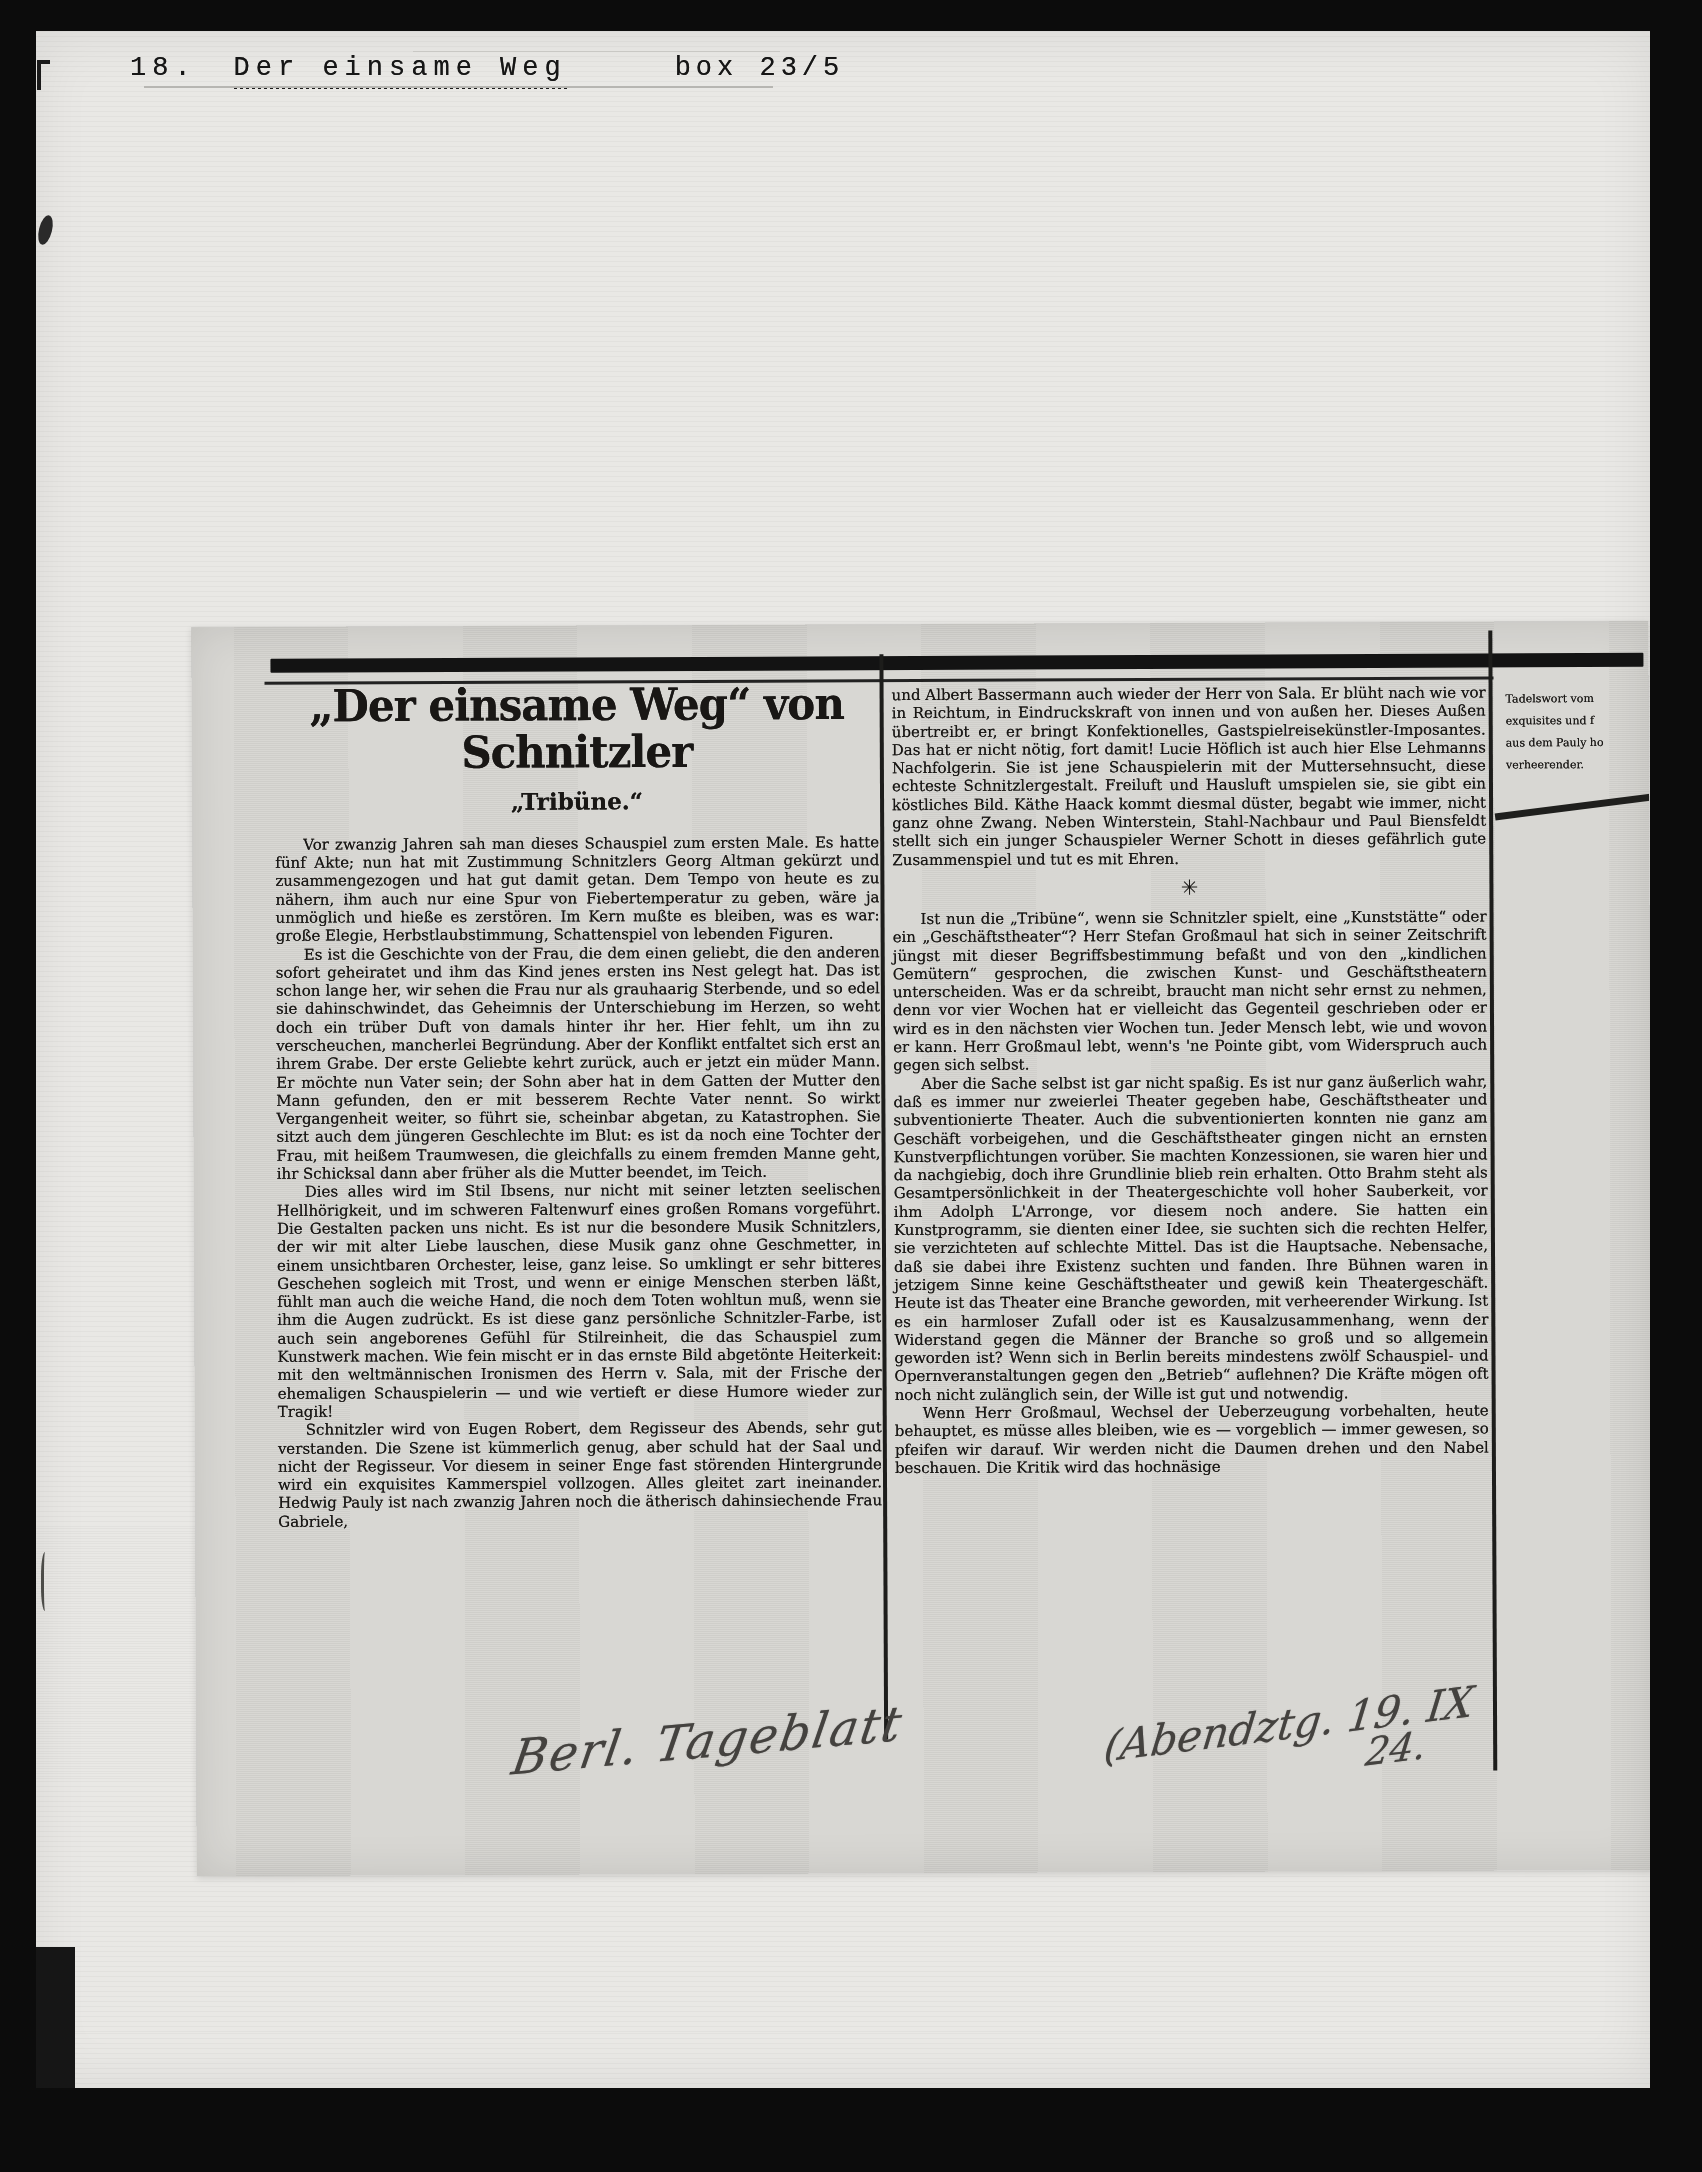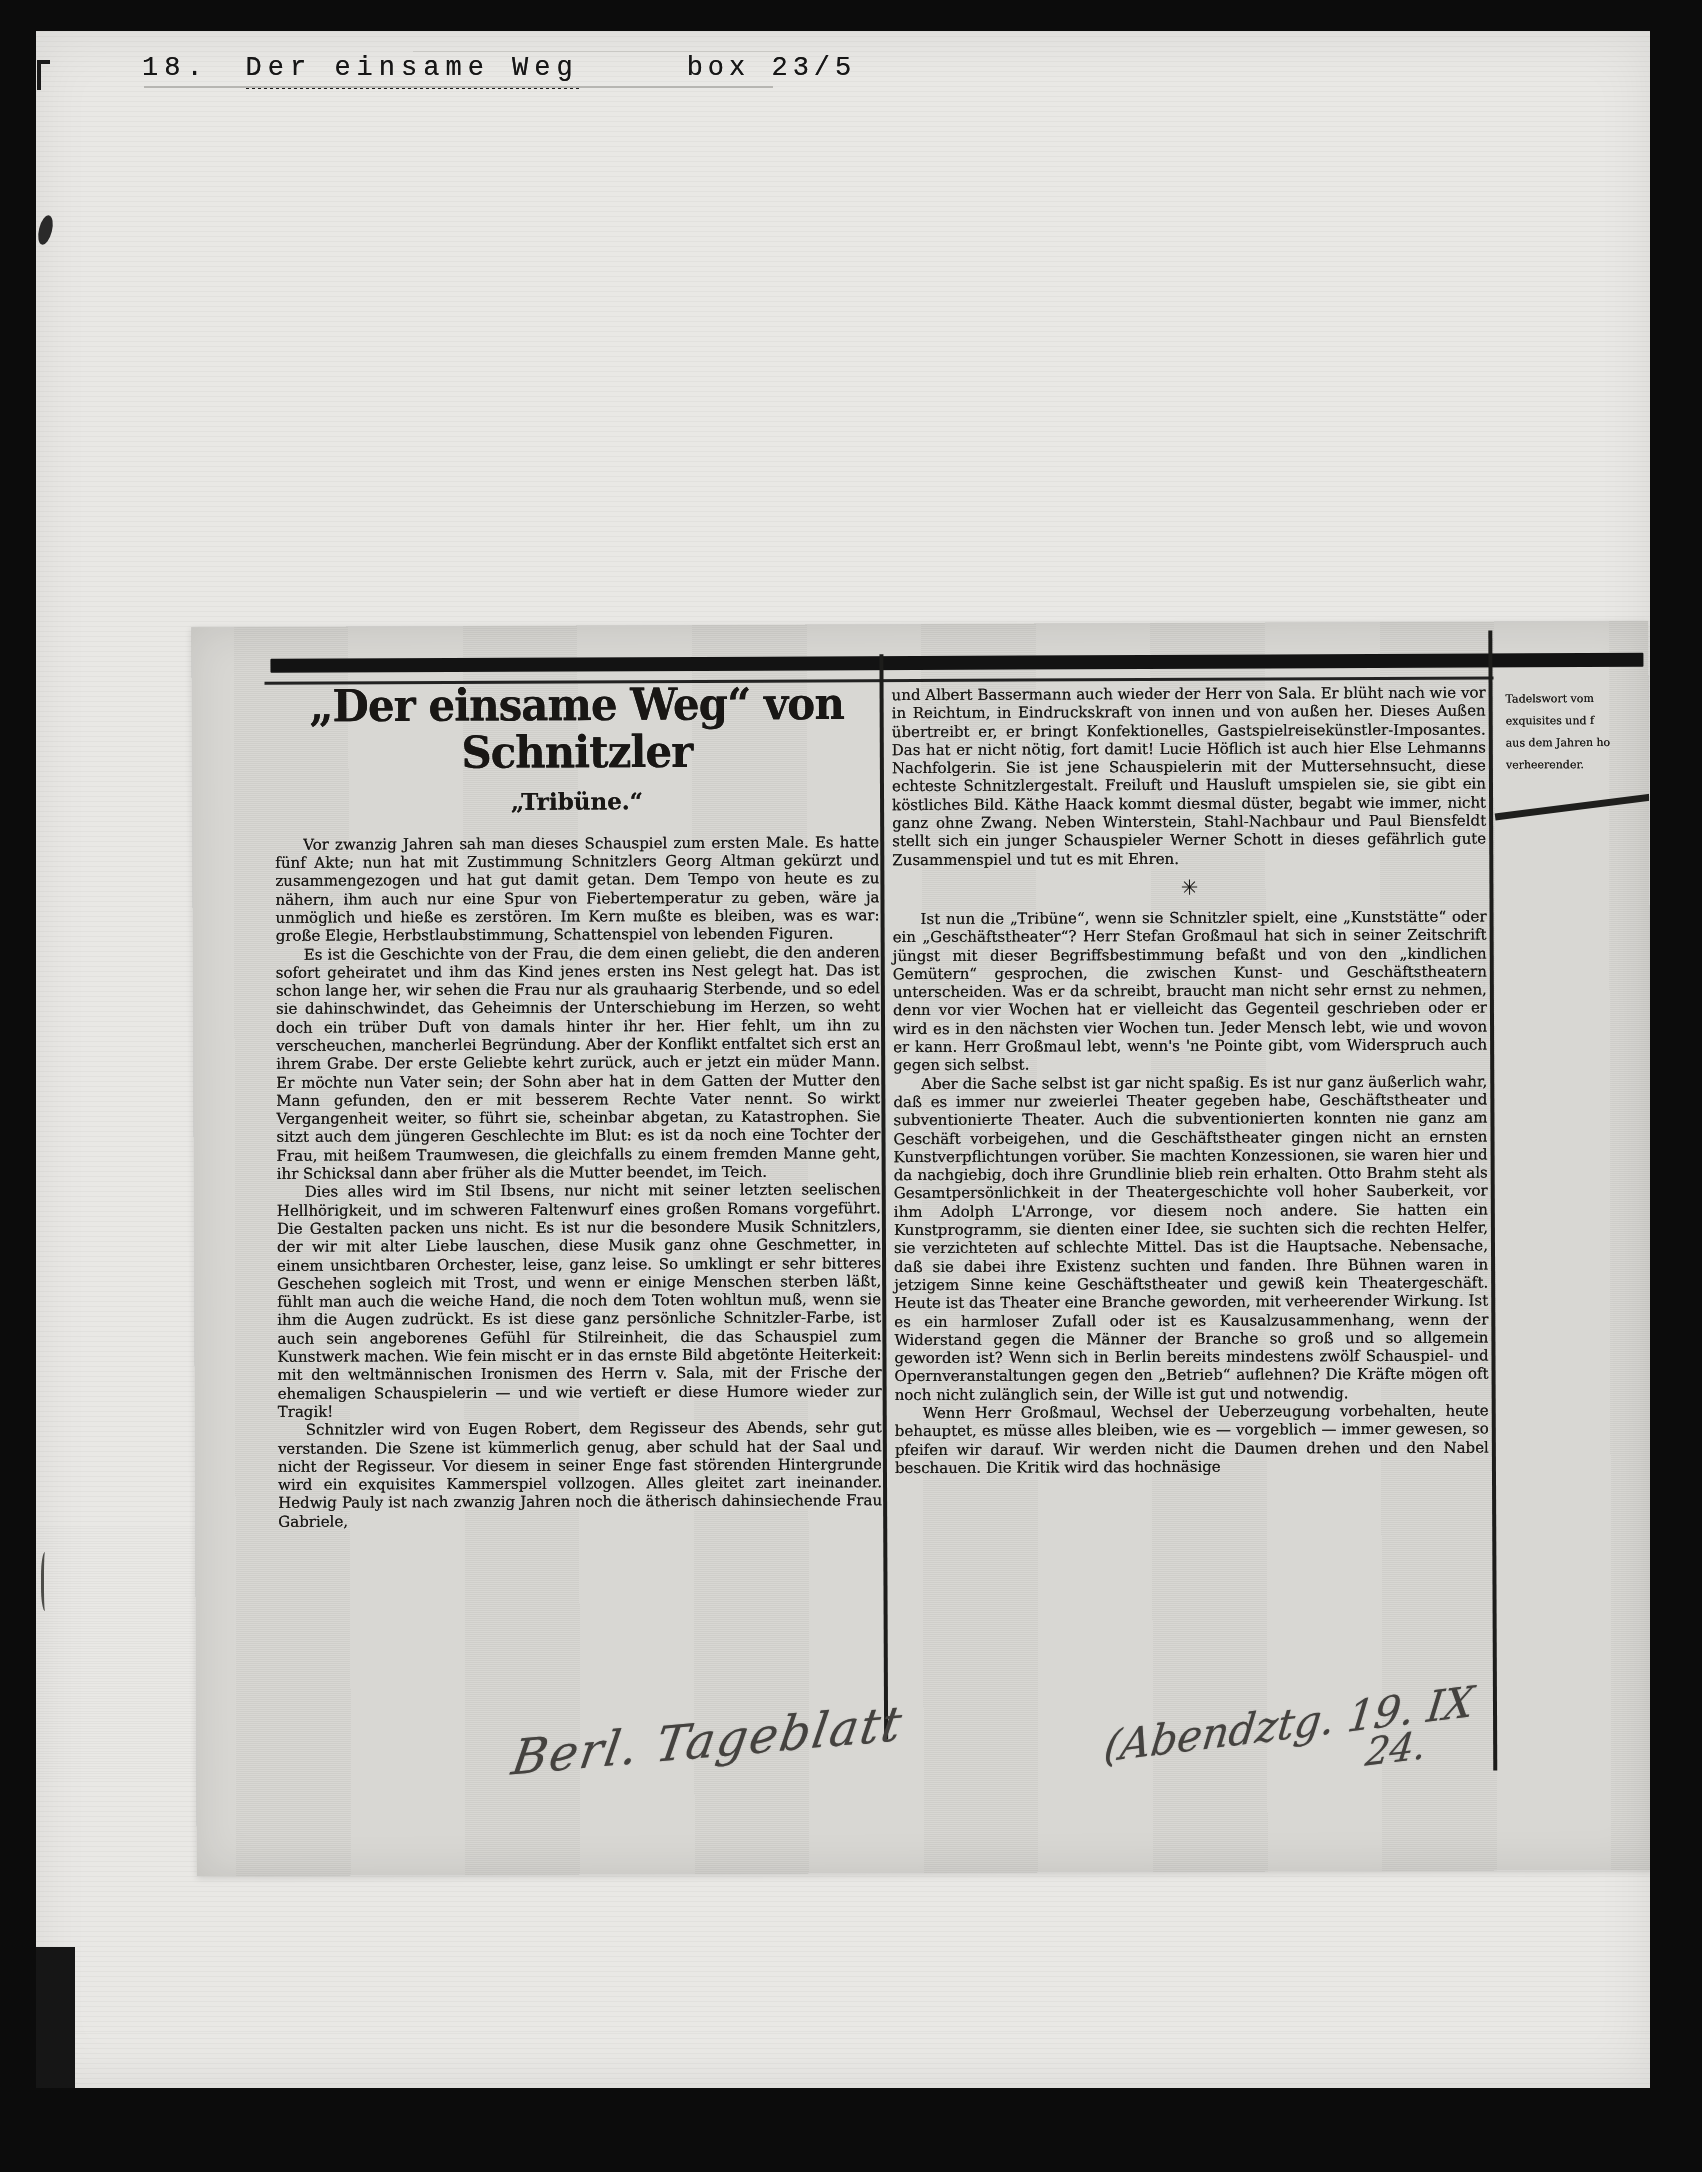--- a/index.html
+++ b/index.html
@@ -30,21 +30,20 @@
   .band-right{right:0;top:0;width:53px;height:100%;}
   .band-bottom{left:0;bottom:0;width:100%;height:84px;}
   .spine-shadow{position:absolute;left:36px;top:1947px;width:39px;height:228px;background:#161616;z-index:2;}
 
   
   .typed-header{
     position:absolute;left:94px;top:22px;height:40px;z-index:2;
     font-family:"Liberation Mono", monospace;
     font-size:27px;color:#161616;letter-spacing:6px;white-space:nowrap;
     text-shadow:0 0 0.5px rgba(0,0,0,.7);
-    margin-left:12px;
   }
   .typed-header .num{margin-right:37px;}
   .typed-header .title{border-bottom:3.5px dotted #1a1a1a;padding-bottom:3px;}
   .typed-header .box{margin-left:108px;letter-spacing:5px;}
   .pencil-line{position:absolute;left:108px;top:55px;width:629px;height:1.5px;background:#b7b6b2;z-index:2;}
   .pencil-line2{position:absolute;left:377px;top:20px;width:367px;height:1px;background:#c9c8c4;z-index:2;}
   .corner-tick{position:absolute;left:1px;top:29px;width:13px;height:4px;background:#1a1a1a;z-index:2;}
   .corner-tick2{position:absolute;left:1px;top:29px;width:3.5px;height:30px;background:#1a1a1a;z-index:2;}
   .ink-blob{position:absolute;left:3px;top:184px;width:13px;height:30px;background:#2a2a2a;border-radius:50%;transform:rotate(14deg);z-index:2;}
   .edge-mark{position:absolute;left:5px;top:1521px;width:7px;height:59px;border-left:3px solid #4c4c48;border-radius:40%;z-index:2;}
@@ -136,21 +135,21 @@
         <p class="body-par">und Albert Bassermann auch wieder der Herr von Sala. Er blüht nach wie vor in Reichtum, in Eindruckskraft von innen und von außen her. Dieses Außen übertreibt er, er bringt Konfektionelles, Gastspielreisekünstler-Imposantes. Das hat er nicht nötig, fort damit! Lucie Höflich ist auch hier Else Lehmanns Nachfolgerin. Sie ist jene Schauspielerin mit der Muttersehnsucht, diese echteste Schnitzlergestalt. Freiluft und Hausluft umspielen sie, sie gibt ein köstliches Bild. Käthe Haack kommt diesmal düster, begabt wie immer, nicht ganz ohne Zwang. Neben Winterstein, Stahl-Nachbaur und Paul Biensfeldt stellt sich ein junger Schauspieler Werner Schott in dieses gefährlich gute Zusammenspiel und tut es mit Ehren.</p>
         <div class="star-divider">✳</div>
         <p class="body-par indent">Ist nun die „Tribüne“, wenn sie Schnitzler spielt, eine „Kunststätte“ oder ein „Geschäftstheater“? Herr Stefan Großmaul hat sich in seiner Zeitschrift jüngst mit dieser Begriffsbestimmung befaßt und von den „kindlichen Gemütern“ gesprochen, die zwischen Kunst- und Geschäftstheatern unterscheiden. Was er da schreibt, braucht man nicht sehr ernst zu nehmen, denn vor vier Wochen hat er vielleicht das Gegenteil geschrieben oder er wird es in den nächsten vier Wochen tun. Jeder Mensch lebt, wie und wovon er kann. Herr Großmaul lebt, wenn's 'ne Pointe gibt, vom Widerspruch auch gegen sich selbst.</p>
         <p class="body-par indent">Aber die Sache selbst ist gar nicht spaßig. Es ist nur ganz äußerlich wahr, daß es immer nur zweierlei Theater gegeben habe, Geschäftstheater und subventionierte Theater. Auch die subventionierten konnten nie ganz am Geschäft vorbeigehen, und die Geschäftstheater gingen nicht an ernsten Kunstverpflichtungen vorüber. Sie machten Konzessionen, sie waren hier und da nachgiebig, doch ihre Grundlinie blieb rein erhalten. Otto Brahm steht als Gesamtpersönlichkeit in der Theatergeschichte voll hoher Sauberkeit, vor ihm Adolph L'Arronge, vor diesem noch andere. Sie hatten ein Kunstprogramm, sie dienten einer Idee, sie suchten sich die rechten Helfer, sie verzichteten auf schlechte Mittel. Das ist die Hauptsache. Nebensache, daß sie dabei ihre Existenz suchten und fanden. Ihre Bühnen waren in jetzigem Sinne keine Geschäftstheater und gewiß kein Theatergeschäft. Heute ist das Theater eine Branche geworden, mit verheerender Wirkung. Ist es ein harmloser Zufall oder ist es Kausalzusammenhang, wenn der Widerstand gegen die Männer der Branche so groß und so allgemein geworden ist? Wenn sich in Berlin bereits mindestens zwölf Schauspiel- und Opernveranstaltungen gegen den „Betrieb“ auflehnen? Die Kräfte mögen oft noch nicht zulänglich sein, der Wille ist gut und notwendig.</p>
         <p class="body-par indent">Wenn Herr Großmaul, Wechsel der Ueberzeugung vorbehalten, heute behauptet, es müsse alles bleiben, wie es — vorgeblich — immer gewesen, so pfeifen wir darauf. Wir werden nicht die Daumen drehen und den Nabel beschauen. Die Kritik wird das hochnäsige</p>
       </div>
 
       <div class="col col-3">
         <p class="body-par">Tadelswort vom</p>
         <p class="body-par">exquisites und f</p>
-        <p class="body-par">aus dem Jahren ho</p>
+        <p class="body-par">aus dem Pauly ho</p>
         <p class="body-par">verheerender.</p>
       </div>
 
     </div>
 
     <div class="handwriting hw-source">Berl. Tageblatt</div>
     <div class="handwriting hw-date">
       <span>(Abendztg. 19. IX</span>
       <span class="line2">24.</span>
     </div>

